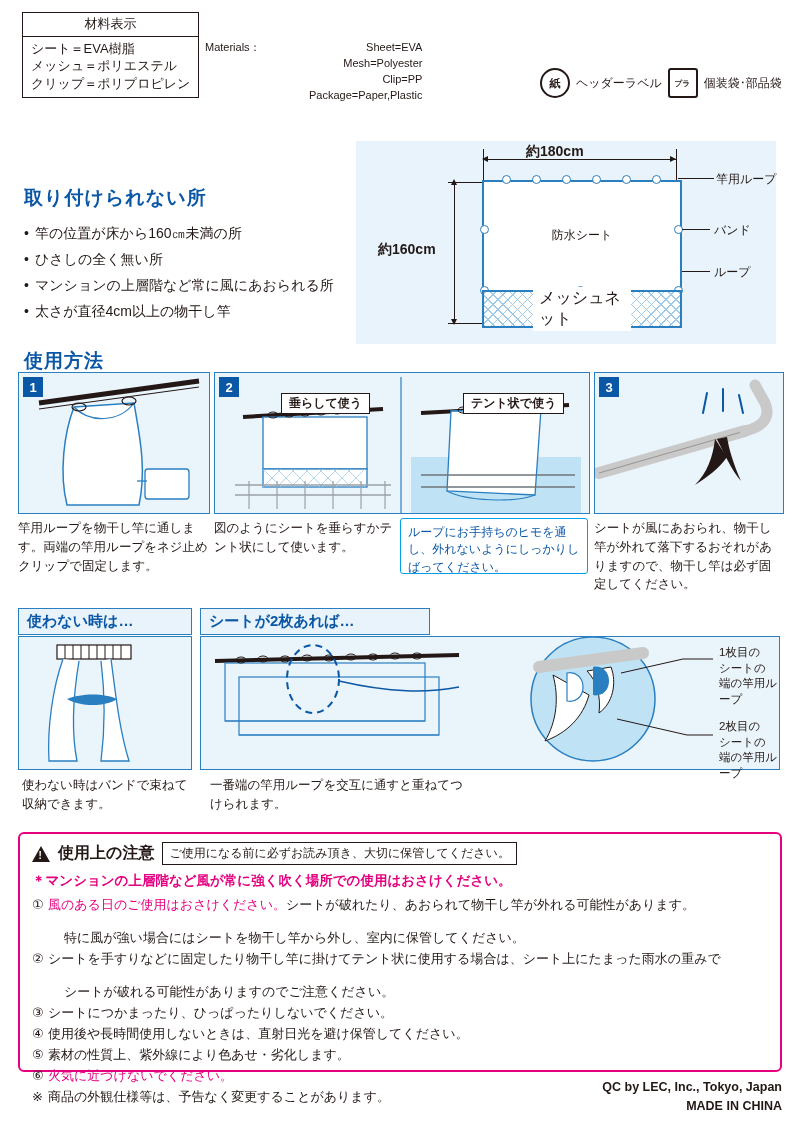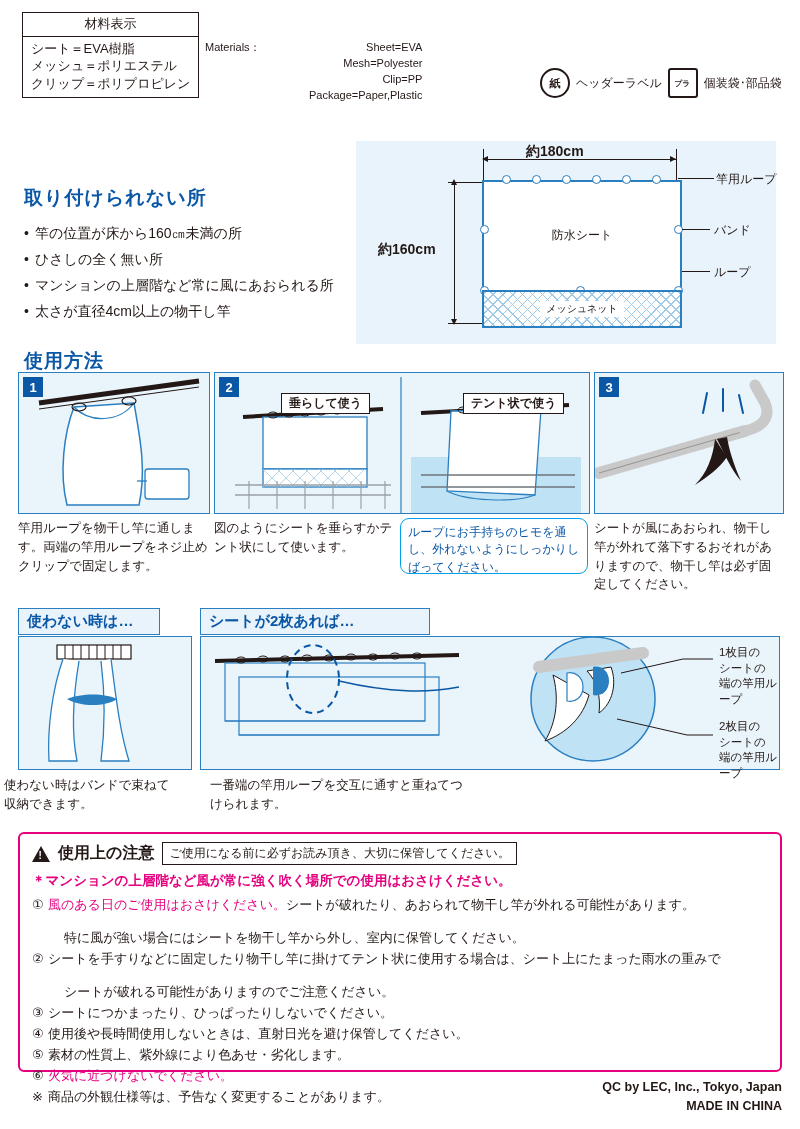--- a/index.html
+++ b/index.html
@@ -51,21 +51,21 @@
   }
   .sheet-mesh{
     position:absolute;left:126px;top:149px;width:196px;height:34px;
     border:2px solid #2a7fc1;background:#ffffff;
     background-image:
       repeating-linear-gradient(45deg,#9fcbe8 0 1px,transparent 1px 7px),
       repeating-linear-gradient(-45deg,#9fcbe8 0 1px,transparent 1px 7px);
   }
   .mesh-tag{
     position:absolute;left:50%;top:50%;transform:translate(-50%,-50%);
-    background:#ffffff;padding:1px 6px;font-size:10px;color:#231815;
+    background:#ffffff;padding:1px 6px;font-size:16px;color:#231815;
   }
   .loop-dot{position:absolute;width:7px;height:7px;border:1.5px solid #2a7fc1;border-radius:50%;background:#fff;}
   .dimline{position:absolute;background:#231815;}
   .arrowL,.arrowR{position:absolute;width:0;height:0;border-top:3.5px solid transparent;border-bottom:3.5px solid transparent;}
   .arrowL{border-right:6px solid #231815;}
   .arrowR{border-left:6px solid #231815;}
   .arrowU,.arrowD{position:absolute;width:0;height:0;border-left:3.5px solid transparent;border-right:3.5px solid transparent;}
   .arrowU{border-bottom:6px solid #231815;}
   .arrowD{border-top:6px solid #231815;}
   .leader{position:absolute;background:#231815;height:1px;}
@@ -83,21 +83,21 @@
   .step-num{
     position:absolute;left:4px;top:4px;width:20px;height:20px;background:#0a57a6;color:#fff;
     font-size:13px;font-weight:bold;display:flex;align-items:center;justify-content:center;
   }
   .step-cap{font-size:12.5px;line-height:1.5;margin-top:5px;}
   .sub-tab{
     position:absolute;top:20px;background:#ffffff;border:1.5px solid #231815;
     font-size:12px;font-weight:bold;padding:1px 7px;
   }
   .callout{
-    position:absolute;border:1.5px solid #00a0e9;border-radius:9px;background:#fff;
+    position:absolute;border:1.5px solid #00a0e9;border-radius:3px;background:#fff;
     color:#0a57a6;font-size:12px;line-height:1.45;padding:5px 7px;box-sizing:border-box;
   }
 
   
   .panel-title{
     position:absolute;background:#e8f3fb;border:1.5px solid #2a7fc1;color:#0a57a6;
     font-weight:bold;font-size:15px;padding:3px 8px;box-sizing:border-box;
   }
   .framed{position:absolute;border:1.5px solid #2a7fc1;box-sizing:border-box;}
 
@@ -312,40 +312,40 @@
             <line x1="112" y1="20" x2="108" y2="40"></line>
             <line x1="128" y1="16" x2="128" y2="38"></line>
             <line x1="144" y1="22" x2="148" y2="40"></line>
           </g>
         </svg>
       </div>
       <div class="step-cap">シートが風にあおられ、物干し竿が外れて落下するおそれがありますので、物干し竿は必ず固定してください。</div>
     </div>
   </div>
 
-  <div class="panel-title" style="left:18px;top:608px;width:142px;">使わない時は…</div>
+  <div class="panel-title" style="left:18px;top:608px;width:174px;">使わない時は…</div>
   <div class="framed" style="left:18px;top:636px;width:174px;height:134px;background:#eaf4fb;">
     <svg width="171" height="131">
       <rect x="38" y="8" width="74" height="14" fill="#fff" stroke="#231815" stroke-width="1.2"></rect>
       <g stroke="#231815" stroke-width="1">
         <line x1="46" y1="8" x2="46" y2="22"></line>
           <line x1="54" y1="8" x2="54" y2="22"></line>
         <line x1="62" y1="8" x2="62" y2="22"></line>
           <line x1="70" y1="8" x2="70" y2="22"></line>
         <line x1="78" y1="8" x2="78" y2="22"></line>
           <line x1="86" y1="8" x2="86" y2="22"></line>
         <line x1="94" y1="8" x2="94" y2="22"></line>
           <line x1="102" y1="8" x2="102" y2="22"></line>
       </g>
       <path d="M44 22 C34 50 28 90 30 124 L58 124 C52 94 54 60 60 24" fill="#fff" stroke="#2a7fc1" stroke-width="1.3"></path>
       <path d="M92 22 C96 52 100 92 110 124 L82 124 C86 92 86 56 82 24" fill="#fff" stroke="#2a7fc1" stroke-width="1.3"></path>
       <path d="M48 62 C62 56 86 56 98 62 C86 70 62 70 48 62" fill="#2a7fc1"></path>
     </svg>
   </div>
-  <div style="position:absolute;left:4px;top:776px;width:176px;font-size:12.5px;line-height:1.5;">使わない時はバンドで束ねて収納できます。</div>
+  <div style="position:absolute;left:22px;top:776px;width:176px;font-size:12.5px;line-height:1.5;">使わない時はバンドで束ねて収納できます。</div>
 
   <div class="panel-title" style="left:200px;top:608px;width:230px;">シートが2枚あれば…</div>
   <div class="framed" style="left:200px;top:636px;width:580px;height:134px;background:#eaf4fb;">
     <svg width="577" height="131">
 
       <line x1="14" y1="24" x2="258" y2="18" stroke="#231815" stroke-width="4"></line>
       <rect x="24" y="26" width="200" height="58" fill="none" stroke="#2a7fc1" stroke-width="1.2"></rect>
       <rect x="38" y="40" width="200" height="58" fill="none" stroke="#2a7fc1" stroke-width="1.2"></rect>
       <g stroke="#231815" stroke-width="1" fill="none">
         <ellipse cx="40" cy="23" rx="5" ry="3"></ellipse>

